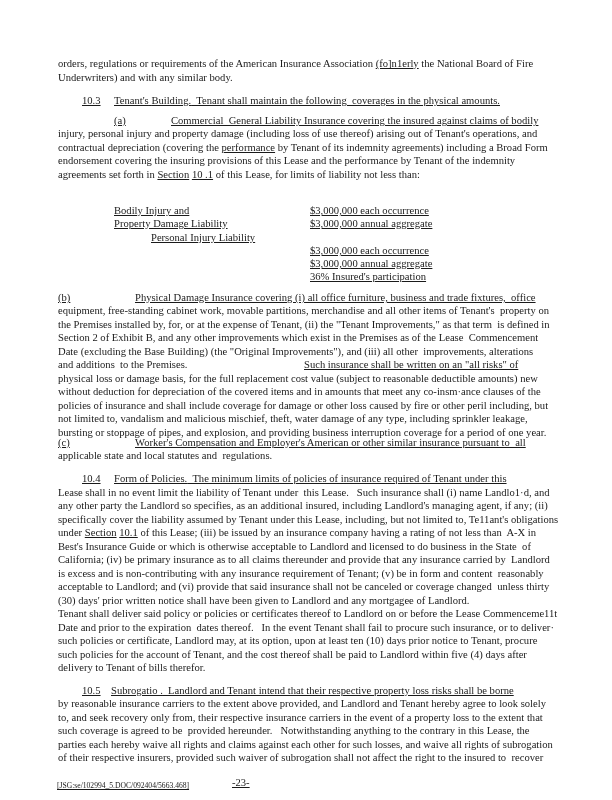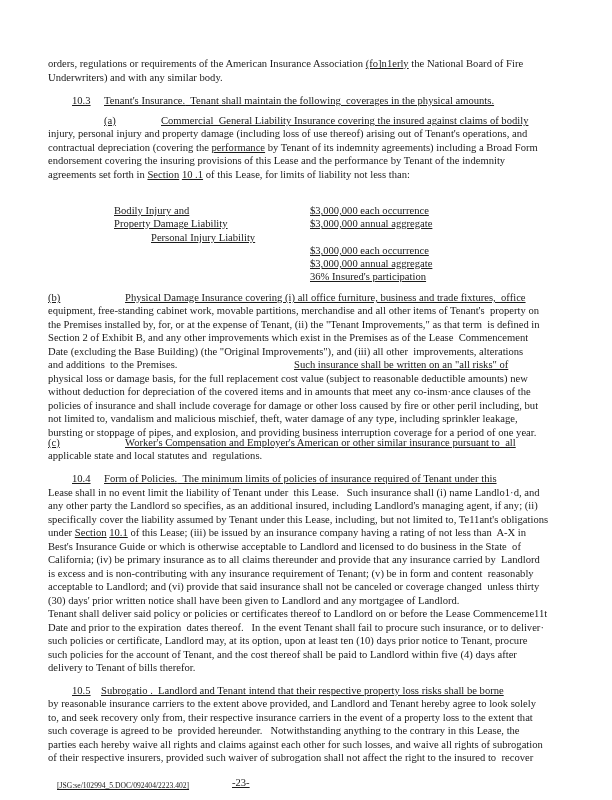--- a/index.html
+++ b/index.html
@@ -1,34 +1,34 @@
 <!DOCTYPE html>
 <html><head>
 <meta charset="utf-8">
 <style>
   html, body { margin: 0; padding: 0; background: #ffffff; }
   body {
     width: 612px; height: 800px; position: relative; overflow: hidden;
     font-family: "Liberation Serif", "DejaVu Serif", serif;
     font-size: 10.6px; color: #1a1a1a; line-height: 13.6px;
   }
-  .line { position: absolute; left: 48px; white-space: pre; }
+  .line { position: absolute; left: 58px; white-space: pre; }
   .u { text-decoration: underline; }
   .abs { position: absolute; white-space: pre; text-decoration: underline; }
   .footer { font-size: 7.6px; }
 </style>
 </head>
 <body>
 
 <div>
 
   <div class="line" style="top:57px"><span>orders, regulations or requirements of the American Insurance Association </span><span class="u">(fo]n1erly</span><span> the National Board of Fire</span></div>
   <div class="line" style="top:71px">Underwriters) and with any similar body.</div>
 
-  <div class="line" style="top:94px"><span class="abs" style="left:24px">10.3</span><span class="abs" style="left:56px"><span class="u">Tenant's</span> <span class="u">Insurance.</span><span>  Tenant shall maintain the following  coverages in the physical amounts.</span></span></div>
+  <div class="line" style="top:94px"><span class="abs" style="left:24px">10.3</span><span class="abs" style="left:56px"><span class="u">Tenant's</span> <span class="u">Building.</span><span>  Tenant shall maintain the following  coverages in the physical amounts.</span></span></div>
 
   <div class="line" style="top:114px"><span class="abs" style="left:56px">(a)</span><span class="abs" style="left:113px">Commercial  General Liability Insurance covering the insured against claims of bodily</span></div>
   <div class="line" style="top:127px">injury, personal injury and property damage (including loss of use thereof) arising out of Tenant's operations, and</div>
   <div class="line" style="top:141px"><span>contractual depreciation (covering the </span><span class="u">performance</span><span> by Tenant of its indemnity agreements) including a Broad Form</span></div>
   <div class="line" style="top:154px">endorsement covering the insuring provisions of this Lease and the performance by Tenant of the indemnity</div>
   <div class="line" style="top:168px"><span>agreements set forth in </span><span class="u">Section</span><span> </span><span class="u">10 .1</span><span> of this Lease, for limits of liability not less than:</span></div>
 
   <div>
     <div class="abs" style="left:114px; top:204px">Bodily Injury and</div>
     <div class="abs" style="left:114px; top:217px">Property Damage Liability</div>
@@ -72,15 +72,15 @@
   <div class="line" style="top:648px">such policies for the account of Tenant, and the cost thereof shall be paid to Landlord within five (4) days after</div>
   <div class="line" style="top:661px">delivery to Tenant of bills therefor.</div>
 
   <div class="line" style="top:684px"><span class="abs" style="left:24px">10.5</span><span class="abs" style="left:53px"><span class="u">Subrogatio .</span><span>  Landlord and Tenant intend that their respective property loss risks shall be borne</span></span></div>
   <div class="line" style="top:697px">by reasonable insurance carriers to the extent above provided, and Landlord and Tenant hereby agree to look solely</div>
   <div class="line" style="top:711px">to, and seek recovery only from, their respective insurance carriers in the event of a property loss to the extent that</div>
   <div class="line" style="top:724px">such coverage is agreed to be  provided hereunder.   Notwithstanding anything to the contrary in this Lease, the</div>
   <div class="line" style="top:738px">parties each hereby waive all rights and claims against each other for such losses, and waive all rights of subrogation</div>
   <div class="line" style="top:751px">of their respective insurers, provided such waiver of subrogation shall not affect the right to the insured to  recover</div>
 
-  <div class="abs footer" style="left:57px; top:779px">[JSG:se/102994_5.DOC/092404/2223.402]</div>
+  <div class="abs footer" style="left:57px; top:779px">[JSG:se/102994_5.DOC/092404/5663.468]</div>
   <div class="abs" style="left:232px; top:776px">-23-</div>
 </div>
 
 </body></html>

